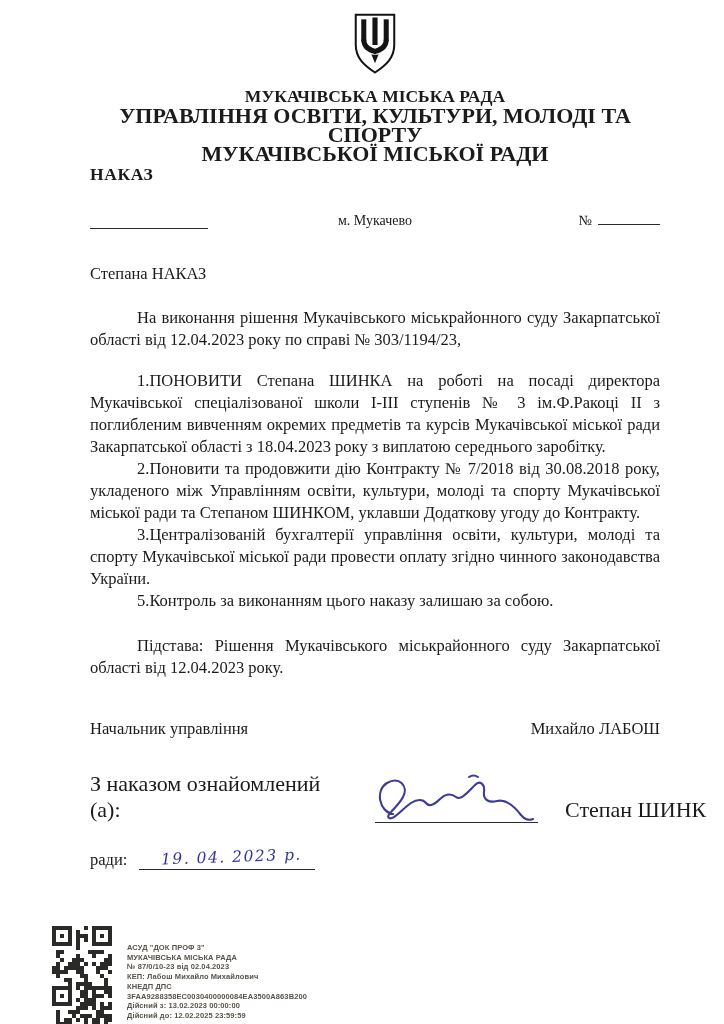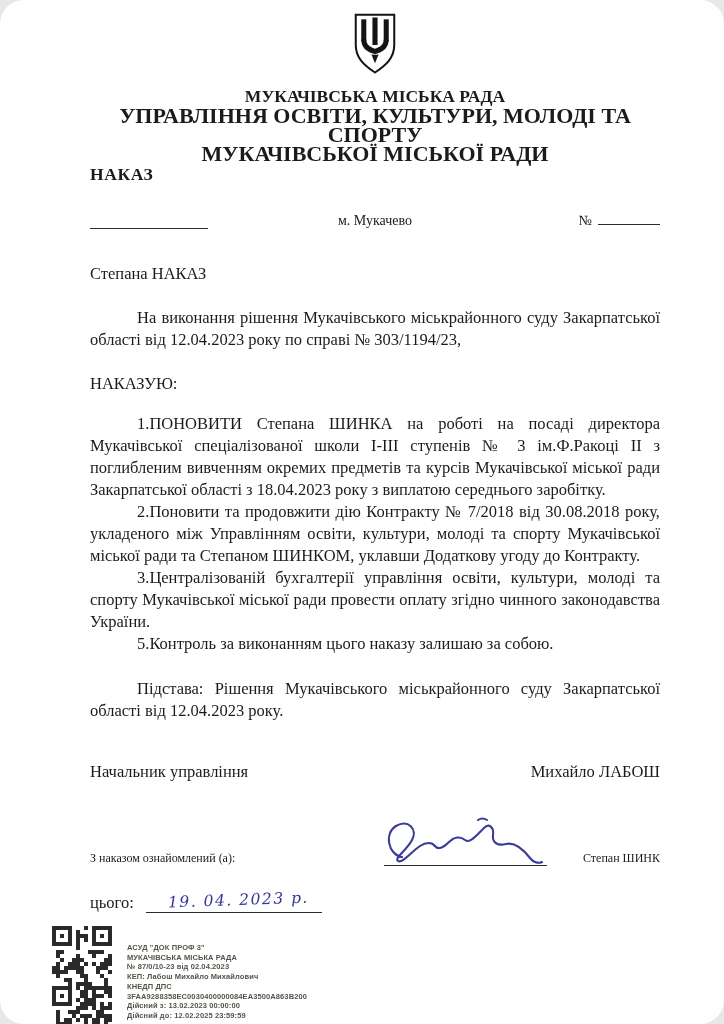--- a/index.html
+++ b/index.html
@@ -1,20 +1,19 @@
 <!DOCTYPE html>
 <html><head>
 <meta charset="utf-8">
 <style>
   html,body{margin:0;padding:0;background:#e8e8e8;}
   .page{
     width:724px;height:1024px;position:relative;margin:0 auto;
     background:#ffffff;color:#1b1b1b;overflow:hidden;
     font-family:"Liberation Serif",serif;
-    border-radius:24px;
   }
   .content{padding:10px 64px 0 90px;}
 
   
   .emblem-wrap{text-align:center;margin-top:2px;}
   .org{font-weight:bold;text-align:center;font-size:22px;line-height:19px;margin:0;}
   .org1{font-size:17.5px;margin-top:5px;}
   .doctype{font-weight:bold;text-align:left;font-size:17.5px;line-height:19px;margin-top:2px;letter-spacing:.6px;}
 
   
@@ -27,21 +26,21 @@
   .subject{margin-top:34px;font-size:16.5px;line-height:21px;}
 
   .para{font-size:16.5px;line-height:22px;text-align:justify;text-indent:47px;margin:0;}
   .intro{margin-top:23px;}
   .orderword{margin-top:23px;font-size:16.5px;}
   .items{margin-top:19px;}
   .basis{margin-top:23px;}
 
   
   .sig-head{display:flex;justify-content:space-between;margin-top:40px;font-size:16.5px;}
-  .sig-ack{display:flex;align-items:flex-end;margin-top:28px;font-size:12px;height:56px;justify-content:space-between;}
+  .sig-ack{display:flex;align-items:flex-end;margin-top:28px;font-size:22px;height:56px;justify-content:space-between;}
   .ack-label{flex:0 0 232px;}
   .sig-line{flex:0 0 163px;margin-left:53px;border-bottom:1.8px solid #2b2b2b;position:relative;height:18px;}
   .sig-line svg{position:absolute;left:-4px;bottom:-6px;overflow:visible;}
   .ack-name{margin-left:27px;white-space:nowrap;}
 
   .date-row{margin-top:24px;font-size:16.5px;display:flex;align-items:flex-end;}
   .date-blank{width:176px;border-bottom:1.7px solid #2b2b2b;margin-left:12px;position:relative;height:22px;}
   .handwritten{
     position:absolute;left:22px;bottom:3px;color:#34349b;white-space:nowrap;
     font-family:"DejaVu Serif",serif;font-style:italic;font-size:15.5px;
@@ -84,21 +83,20 @@
       <span class="place">м. Мукачево</span>
       <span class="numcell"><span>№</span><span class="blank-num"></span></span>
     </div>
 
     <div class="subject">
       <div>Степана НАКАЗ</div>
     </div>
 
     <p class="para intro">На виконання рішення Мукачівського міськрайонного суду Закарпатської області від 12.04.2023 року по справі № 303/1194/23,</p>
 
-    <p class="orderword">НАКАЗУЮ:</p>
 
     <div class="items">
       <p class="para">1.ПОНОВИТИ Степана ШИНКА на роботі на посаді директора Мукачівської спеціалізованої школи І-ІІІ ступенів № 3 ім.Ф.Ракоці ІІ з поглибленим вивченням окремих предметів та курсів Мукачівської міської ради Закарпатської області з 18.04.2023 року з виплатою середнього заробітку.</p>
       <p class="para">2.Поновити та продовжити дію Контракту № 7/2018 від 30.08.2018 року, укладеного між Управлінням освіти, культури, молоді та спорту Мукачівської міської ради та Степаном ШИНКОМ, уклавши Додаткову угоду до Контракту.</p>
       <p class="para">3.Централізованій бухгалтерії управління освіти, культури, молоді та спорту Мукачівської міської ради провести оплату згідно чинного законодавства України.</p>
       <p class="para">5.Контроль за виконанням цього наказу залишаю за собою.</p>
     </div>
 
     <p class="para basis">Підстава: Рішення Мукачівського міськрайонного суду Закарпатської області від 12.04.2023 року.</p>
 
@@ -114,21 +112,21 @@
           <g fill="none" stroke="#3c3c96" stroke-width="2.1" stroke-linecap="round">
             <path d="M22 44 C8 42 4 20 16 13 C28 6 38 16 32 27 C27 37 14 45 18 48 C22 51 30 40 40 33 C46 29 52 29 55 33 C58 37 63 35 69 29 C74 24 80 23 85 27 C90 31 97 22 104 15 C109 10 114 14 113 22 C112 30 118 33 126 31 C134 29 143 36 150 45 C153 49 158 51 162 49"></path>
             <path d="M98 7 C101 5 104 5 107 7"></path>
           </g>
         </svg>
       </span>
       <span class="ack-name">Степан ШИНК</span>
     </div>
 
     <div class="date-row">
-      <span>цього:</span>
+      <span>ради:</span>
       <span class="date-blank">
         <span class="handwritten">19. 04. 2023 р.</span>
       </span>
     </div>
 
   </div>
 
   <div class="stamp">
     <svg class="qr" width="62" height="104" viewBox="0 0 62 104" aria-hidden="true">
         <rect x="0" y="0" width="4" height="4" fill="#2a2a28"></rect>

